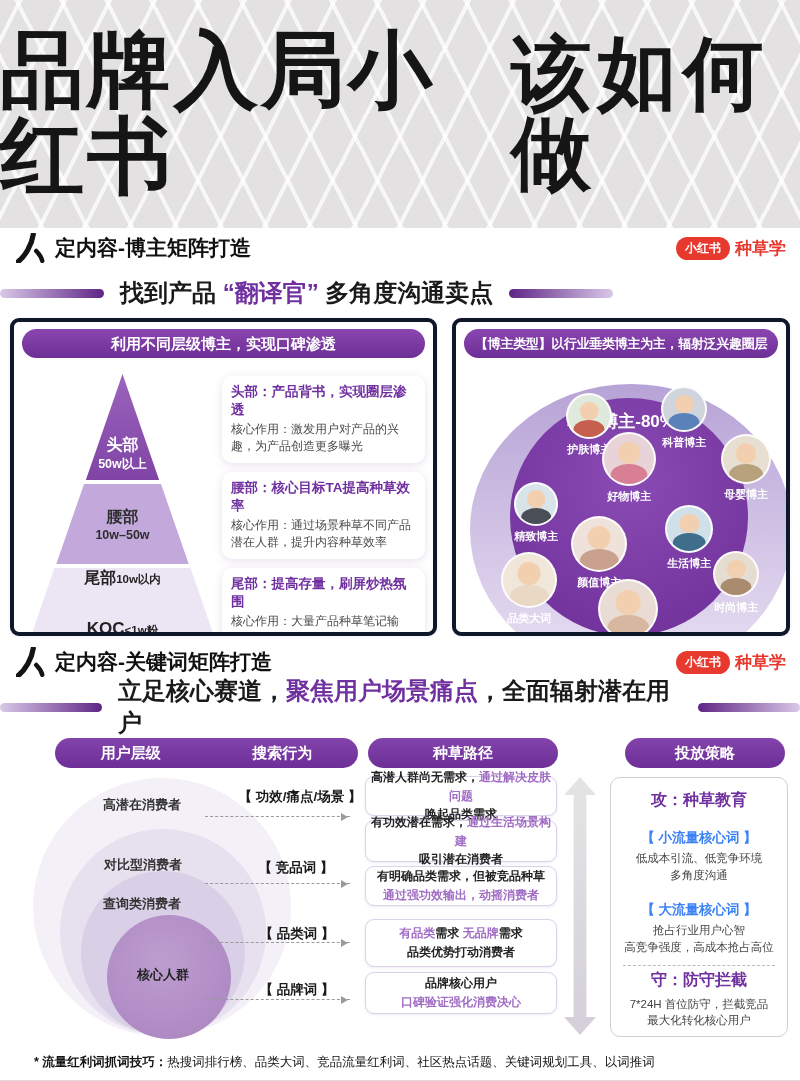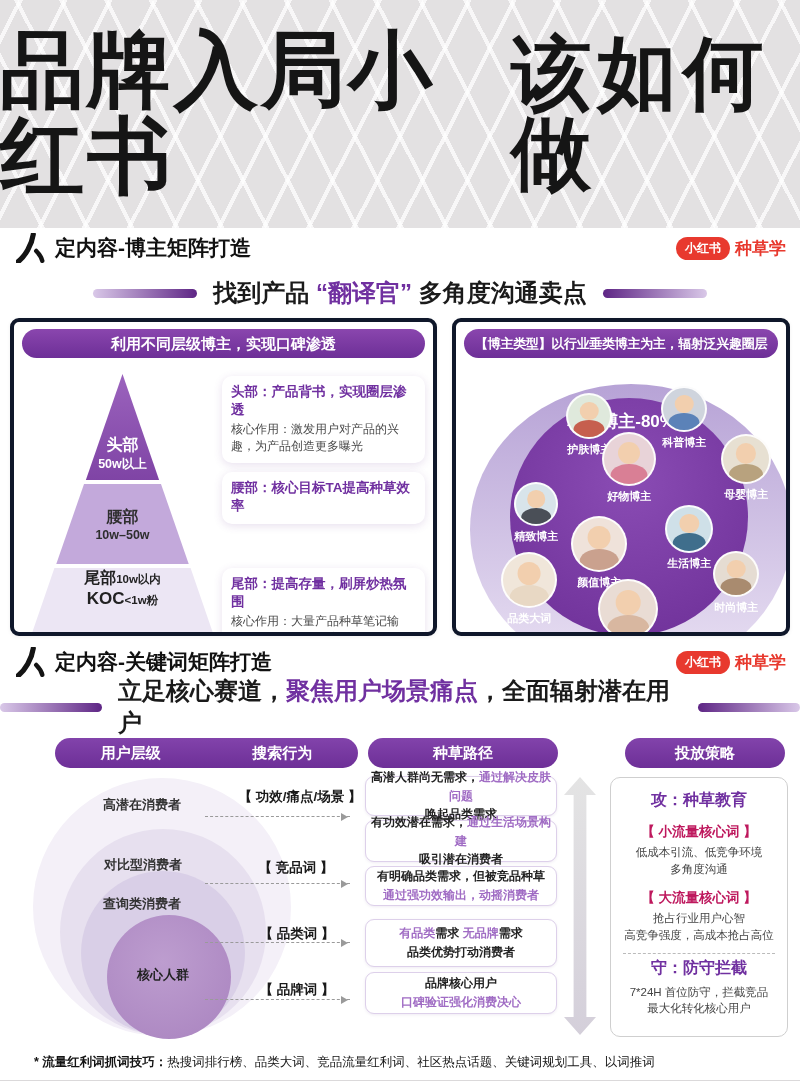--- a/index.html
+++ b/index.html
@@ -19,42 +19,42 @@
   .hero .t1 { font-size: 84px; font-weight: 900; letter-spacing: 3px; line-height: 1.02; color: #151515; }
   .hero .t2 { font-size: 80px; font-weight: 900; letter-spacing: 6px; line-height: 1.0; color: #151515; }
   
   .sec-head { display: flex; align-items: center; height: 40px; padding: 0 14px 0 16px; }
   .sec-head .ren { width: 30px; height: 30px; margin-right: 9px; flex: none; }
   .sec-head .title { font-size: 21px; font-weight: 800; color: #111; flex: 1; }
   .logo { display: flex; align-items: center; gap: 5px; }
   .logo-badge { background: #e8392e; color: #fff; border-radius: 12px; padding: 3px 9px; font-size: 12px; font-weight: 700; }
   .logo-name { color: #e8392e; font-weight: 900; font-size: 17px; }
   
-  .subtitle { display: flex; align-items: center; justify-content: center; gap: 16px; height: 50px; }
+  .subtitle { display: flex; align-items: center; justify-content: flex-start; gap: 16px; height: 50px; }
   .bar { width: 104px; height: 9px; border-radius: 5px; }
   .bar.l { background: linear-gradient(90deg, #d9c8e8, #5e2585); }
   .bar.r { background: linear-gradient(270deg, #d9c8e8, #5e2585); }
   .subtitle .txt { font-size: 24px; font-weight: 800; color: #1a1a1a; }
   .subtitle .hl { color: #7030a0; }
   
   .cards { display: flex; gap: 15px; padding: 0 10px; height: 318px; }
   .card { background: #fff; border: 4px solid #0f172a; border-radius: 9px; box-shadow: 0 1px 4px rgba(0,0,0,.06); position: relative; overflow: hidden; }
   .card.left { width: 430px; }
   .card.right { width: 340px; }
   .card-head {
     margin: 7px 8px 0; background: linear-gradient(#8a46ae, #6d2f97); color: #fff; border-radius: 16px;
     text-align: center; font-weight: 700; font-size: 15px; height: 29px; line-height: 29px;
   }
   .card.right .card-head { font-size: 13px; letter-spacing: -0.3px; }
   
   .pyr { position: absolute; left: 16px; top: 52px; width: 185px; height: 265px; }
   .tier { position: absolute; left: 0; width: 100%; text-align: center; }
   .tier.t1 { top: 0; height: 106px; background: linear-gradient(#9b63bd, #7f44a5); clip-path: polygon(50% 0, 69.8% 100%, 30.2% 100%); color: #fff; }
   .tier.t2 { top: 110px; height: 80px; background: #c3a9db; clip-path: polygon(29.2% 0, 70.8% 0, 85.8% 100%, 14.2% 100%); color: #2e2e2e; display: flex; flex-direction: column; justify-content: center; }
-  .tier.t3 { top: 194px; height: 71px; background: #ece6f4; clip-path: polygon(13.2% 0, 86.8% 0, 100% 100%, 0 100%); color: #222; display: flex; flex-direction: column; justify-content: flex-start; }
+  .tier.t3 { top: 194px; height: 71px; background: #ece6f4; clip-path: polygon(13.2% 0, 86.8% 0, 100% 100%, 0 100%); color: #222; display: flex; flex-direction: column; justify-content: space-between; }
   .tier .big { font-size: 16px; font-weight: 800; }
   .tier .small { font-size: 12.5px; font-weight: 600; }
   .t1-inner { position: absolute; bottom: 7px; width: 100%; }
   .t3 .koc { font-size: 17px; font-weight: 800; }
   .t3 .mini { font-size: 11.5px; font-weight: 600; }
   
   .notes { position: absolute; left: 208px; right: 8px; top: 48px; }
   .note { position: absolute; left: 0; right: 0; background: #fff; border-radius: 10px; box-shadow: 0 2px 9px rgba(110,60,150,.16); padding: 7px 9px; }
   .note .nt { color: #7030a0; font-weight: 800; font-size: 13.5px; margin-bottom: 2px; }
   .note .nd { color: #4b4b4b; font-size: 12px; line-height: 1.45; }
@@ -104,21 +104,21 @@
     display: flex; align-items: center; justify-content: center; text-align: center; padding: 2px 2px; }
   .pb0 { top: 4px;  height: 40px; } .pb1 { top: 48px; height: 42px; } .pb2 { top: 94px; height: 40px; }
   .pb3 { top: 147px; height: 48px; } .pb4 { top: 200px; height: 42px; }
   .seg-purple { color: #a06cc4; }
   .udarrow { position: absolute; left: 564px; top: 5px; width: 32px; height: 258px;
     background: linear-gradient(#e4e4e4, #d4cfda);
     clip-path: polygon(50% 0, 100% 7%, 70% 7%, 70% 93%, 100% 93%, 50% 100%, 0 93%, 30% 93%, 30% 7%, 0 7%); }
   .strat { position: absolute; left: 610px; top: 5px; width: 178px; height: 260px; border: 1px solid #cfcfcf; border-radius: 10px;
     background: #fff; text-align: center; font-size: 11.5px; color: #444; padding-top: 12px; }
   .s-title { color: #7030a0; font-weight: 800; font-size: 16px; margin-bottom: 5px; }
-  .s-kw { color: #be185d; font-weight: 800; font-size: 13.5px; margin: 12px 0 3px; }
+  .s-kw { color: #3b82f6; font-weight: 800; font-size: 13.5px; margin: 18px 0 3px; }
   .s-desc { line-height: 1.45; }
   .s-hr { border: none; border-top: 1px dashed #bbb; margin: 9px 12px 4px; }
   
   .foot { padding: 10px 20px 0 34px; font-size: 12.5px; color: #141414; }
   .foot .fb { font-weight: 800; }
   .bottom-strip { height: 6px; background: #dbd9da; margin-top: 9px; }
 </style>
 </head>
 <body>
 
@@ -164,20 +164,21 @@
         <div><span class="koc">KOC</span><span class="mini">&lt;1w粉</span></div>
       </div>
     </div>
     <div class="notes">
       <div class="note n1">
         <div class="nt">头部：产品背书，实现圈层渗透</div>
         <div class="nd">核心作用：激发用户对产品的兴趣，为产品创造更多曝光</div>
       </div>
       <div class="note n2">
         <div class="nt">腰部：核心目标TA提高种草效率</div>
+        <div class="nd">核心作用：通过场景种草不同产品潜在人群，提升内容种草效率</div>
       </div>
       <div class="note n3">
         <div class="nt">尾部：提高存量，刷屏炒热氛围</div>
         <div class="nd">核心作用：大量产品种草笔记输出，炒热全站都关注的氛围</div>
       </div>
     </div>
   </div>
 
   <div class="card right">
     <div class="card-head">【博主类型】以行业垂类博主为主，辐射泛兴趣圈层</div>

